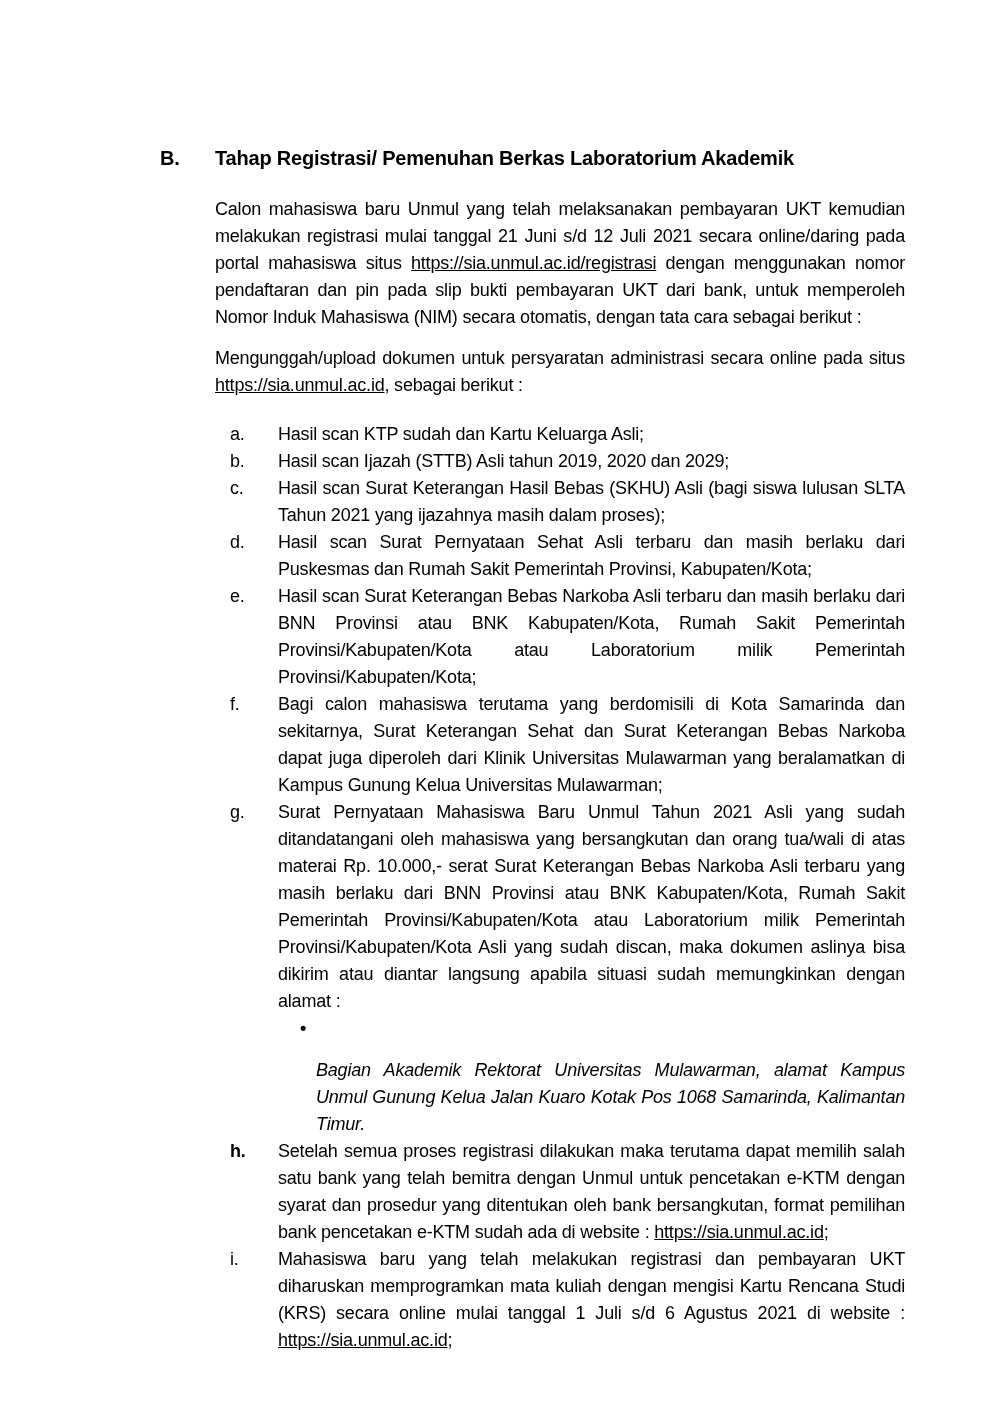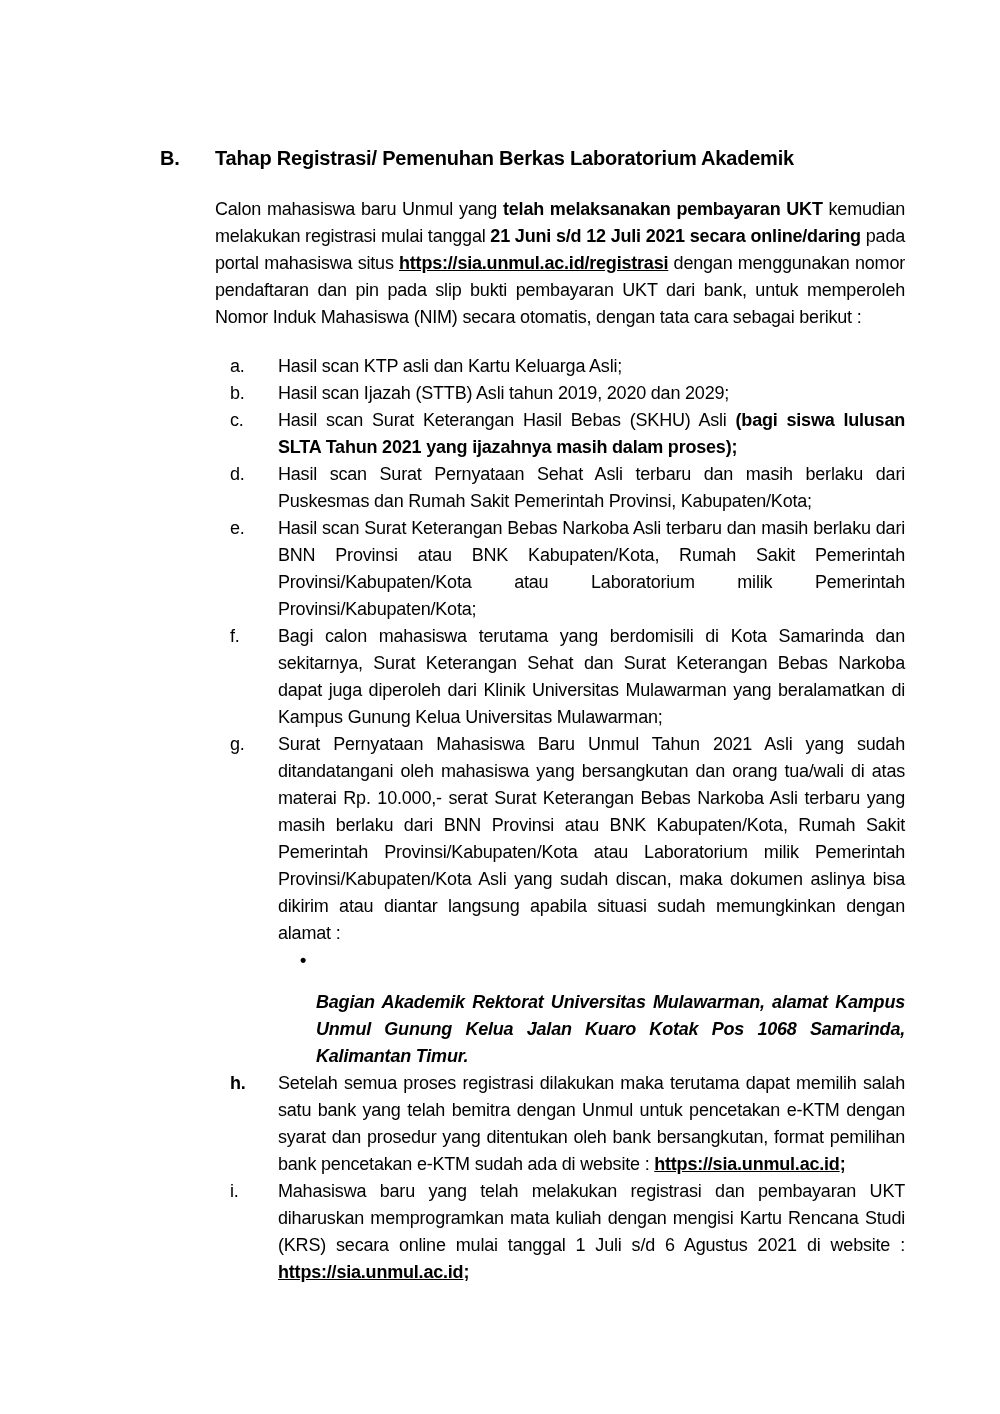--- a/index.html
+++ b/index.html
@@ -41,39 +41,40 @@
     padding: 0;
   }
   .req-list li { margin: 0 0 0 70px; }
   .li-row { display: flex; }
   .marker { flex: none; width: 48px; }
   .marker.b { font-weight: bold; }
   .li-text { flex: 1; text-align: justify; }
   .sub { display: flex; margin-left: 70px; }
   .bullet { flex: none; width: 16px; font-weight: bold; }
   .sub-text { flex: 1; text-align: justify; margin-top: 42px; }
-  .b { font-weight: bold; }
+  .b { font-weight: normal; }
   .i { font-style: italic; }
   .u { text-decoration: underline; }
 </style>
 </head>
 <body>
 
 <div class="page">
   <div class="inner">
     <div class="heading">
       <span class="h-label">B.</span>
       <span class="h-title">Tahap Registrasi/ Pemenuhan Berkas Laboratorium Akademik</span>
     </div>
     <p class="para"><span>Calon mahasiswa baru Unmul yang </span><span class="b">telah melaksanakan pembayaran UKT</span><span> kemudian melakukan registrasi mulai tanggal </span><span class="b">21 Juni s/d 12 Juli 2021 secara online/daring</span><span> pada portal mahasiswa situs </span><span class="b u">https://sia.unmul.ac.id/registrasi</span><span> dengan menggunakan nomor pendaftaran dan pin pada slip bukti pembayaran UKT dari bank, untuk memperoleh Nomor Induk Mahasiswa (NIM) secara otomatis, dengan tata cara sebagai berikut :</span></p>
+    <p class="para second"><span class="b">Mengunggah/upload dokumen untuk persyaratan administrasi</span><span> secara online pada situs </span><span class="b u">https://sia.unmul.ac.id</span><span class="b">, sebagai berikut :</span></p>
     <ol class="req-list">
         <li>
           <div class="li-row">
             <span class="marker">a.</span>
-            <div class="li-text"><span>Hasil scan KTP asli dan Kartu Keluarga Asli;</span></div>
+            <div class="li-text"><span>Hasil scan KTP sudah dan Kartu Keluarga Asli;</span></div>
           </div>
         </li>
         <li>
           <div class="li-row">
             <span class="marker">b.</span>
             <div class="li-text"><span>Hasil scan Ijazah (STTB) Asli tahun 2019, 2020 dan 2029;</span></div>
           </div>
         </li>
         <li>
           <div class="li-row">

